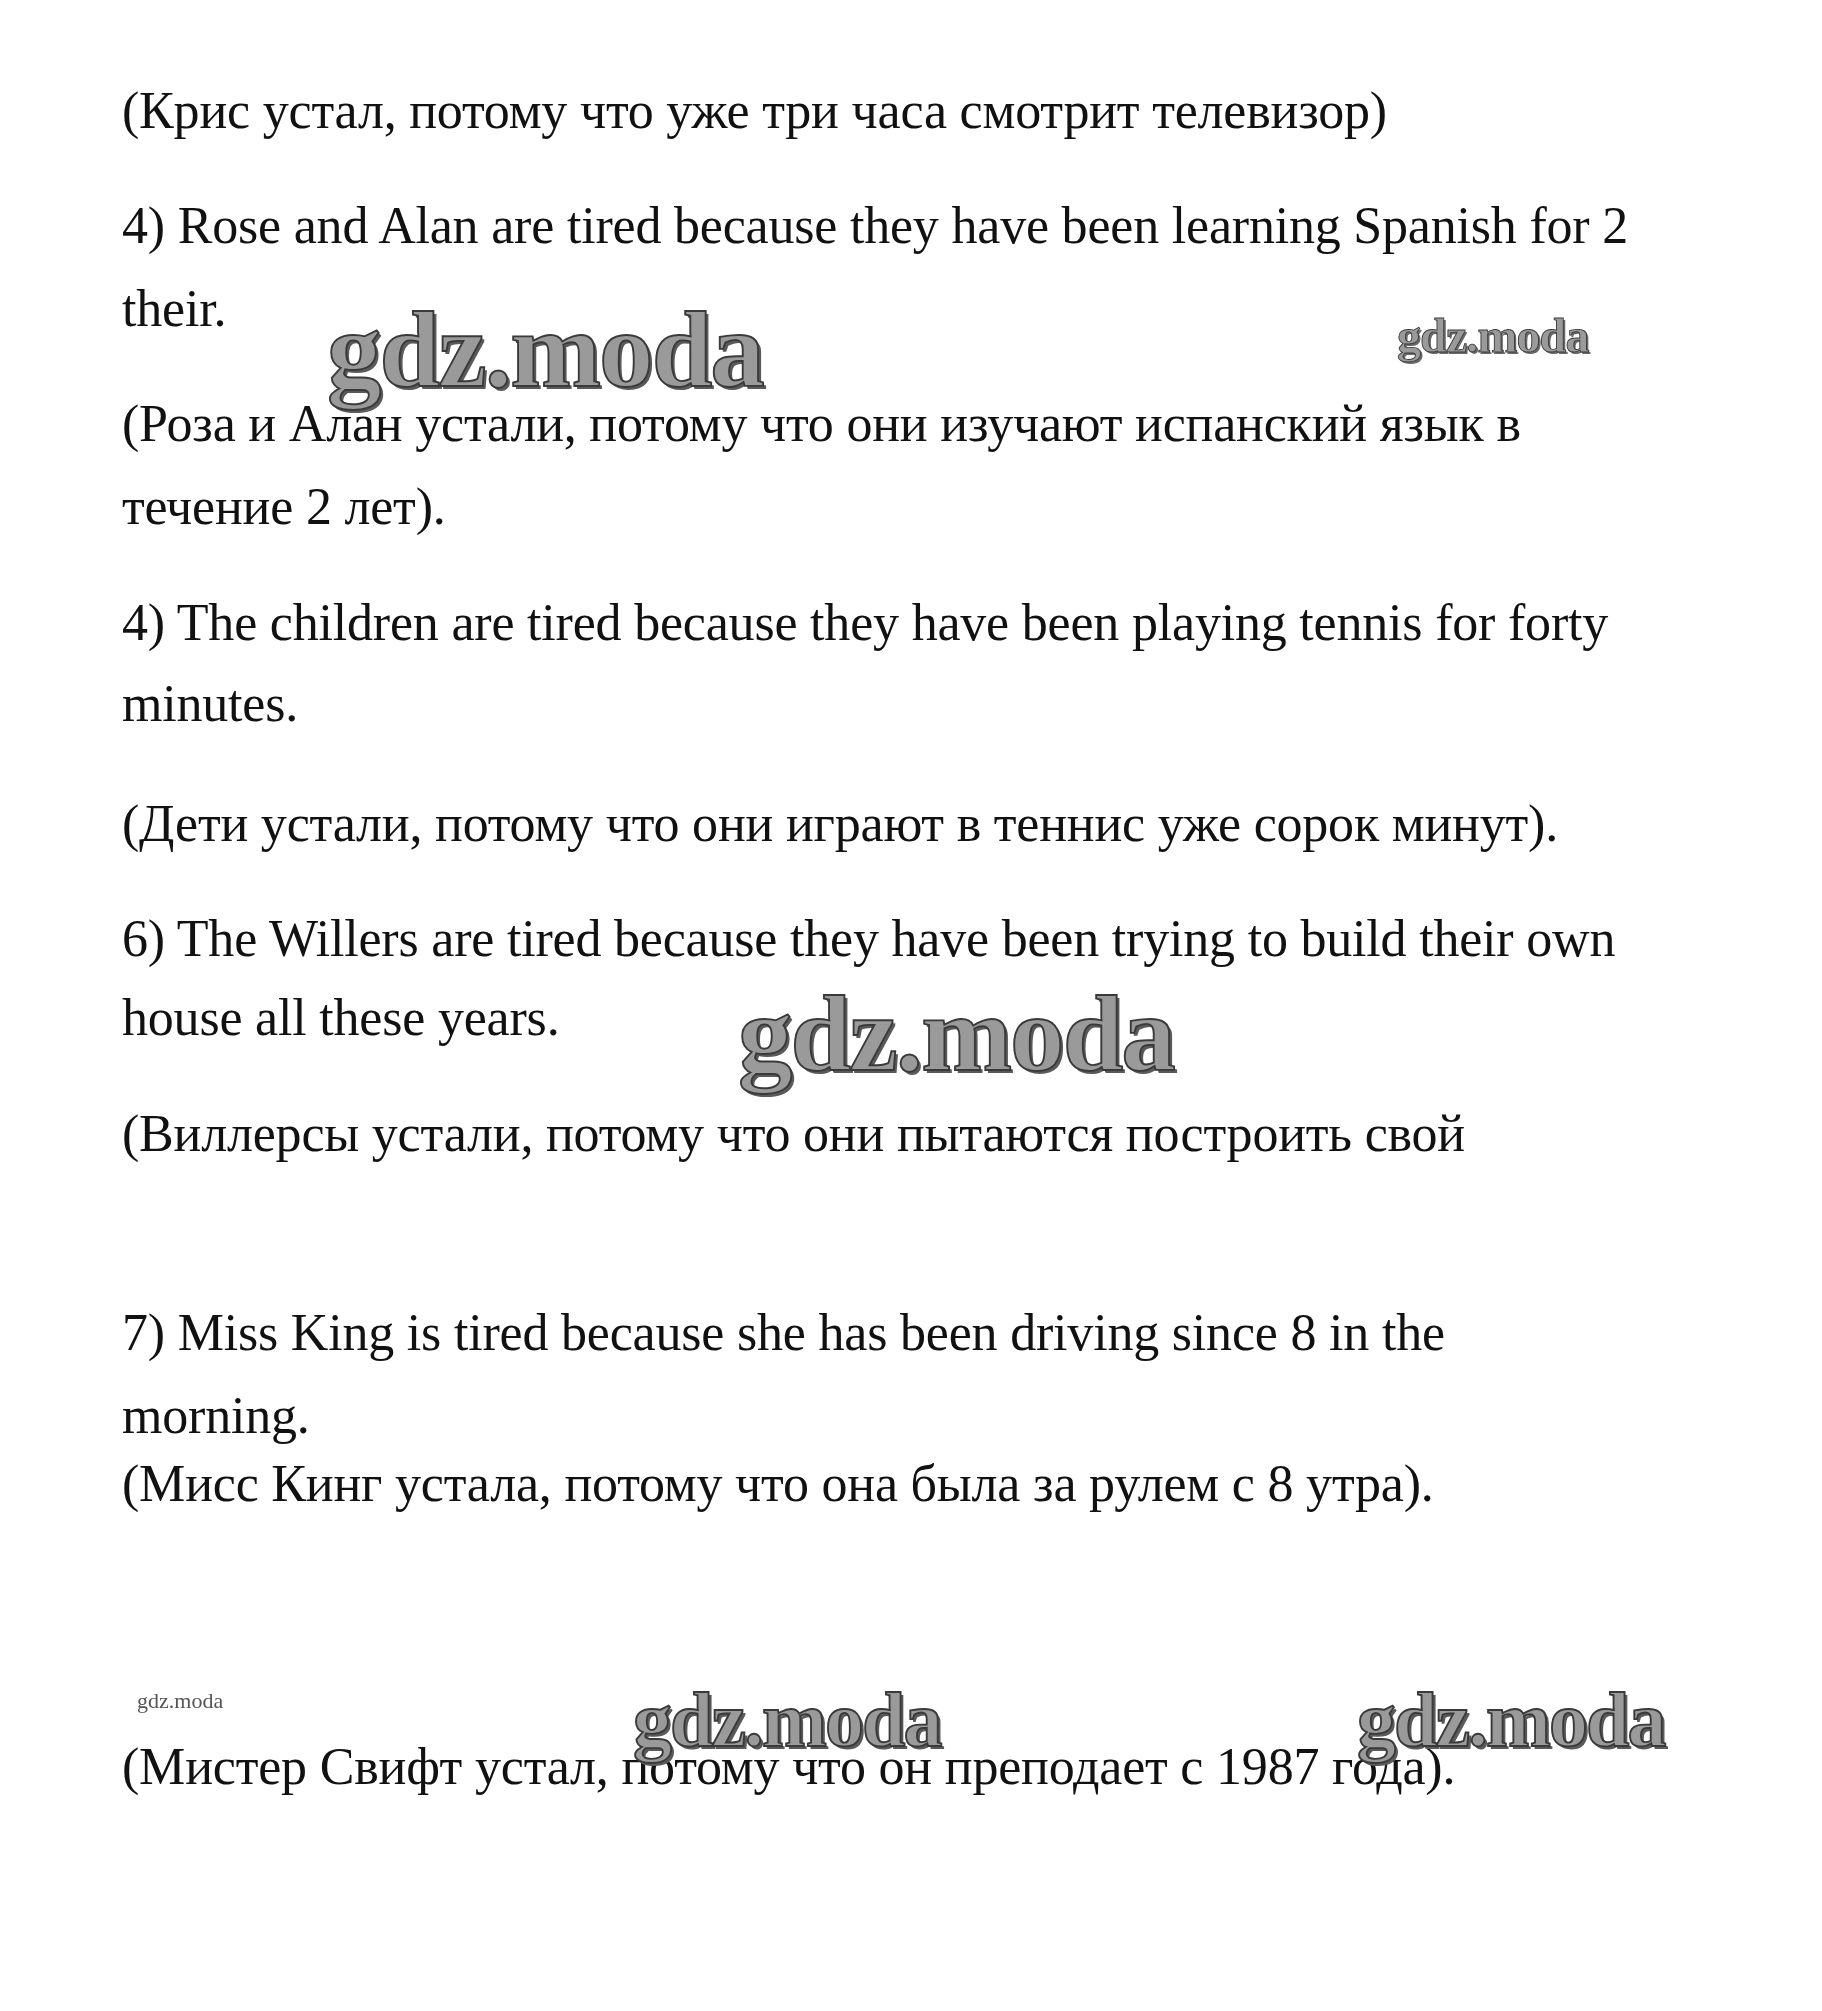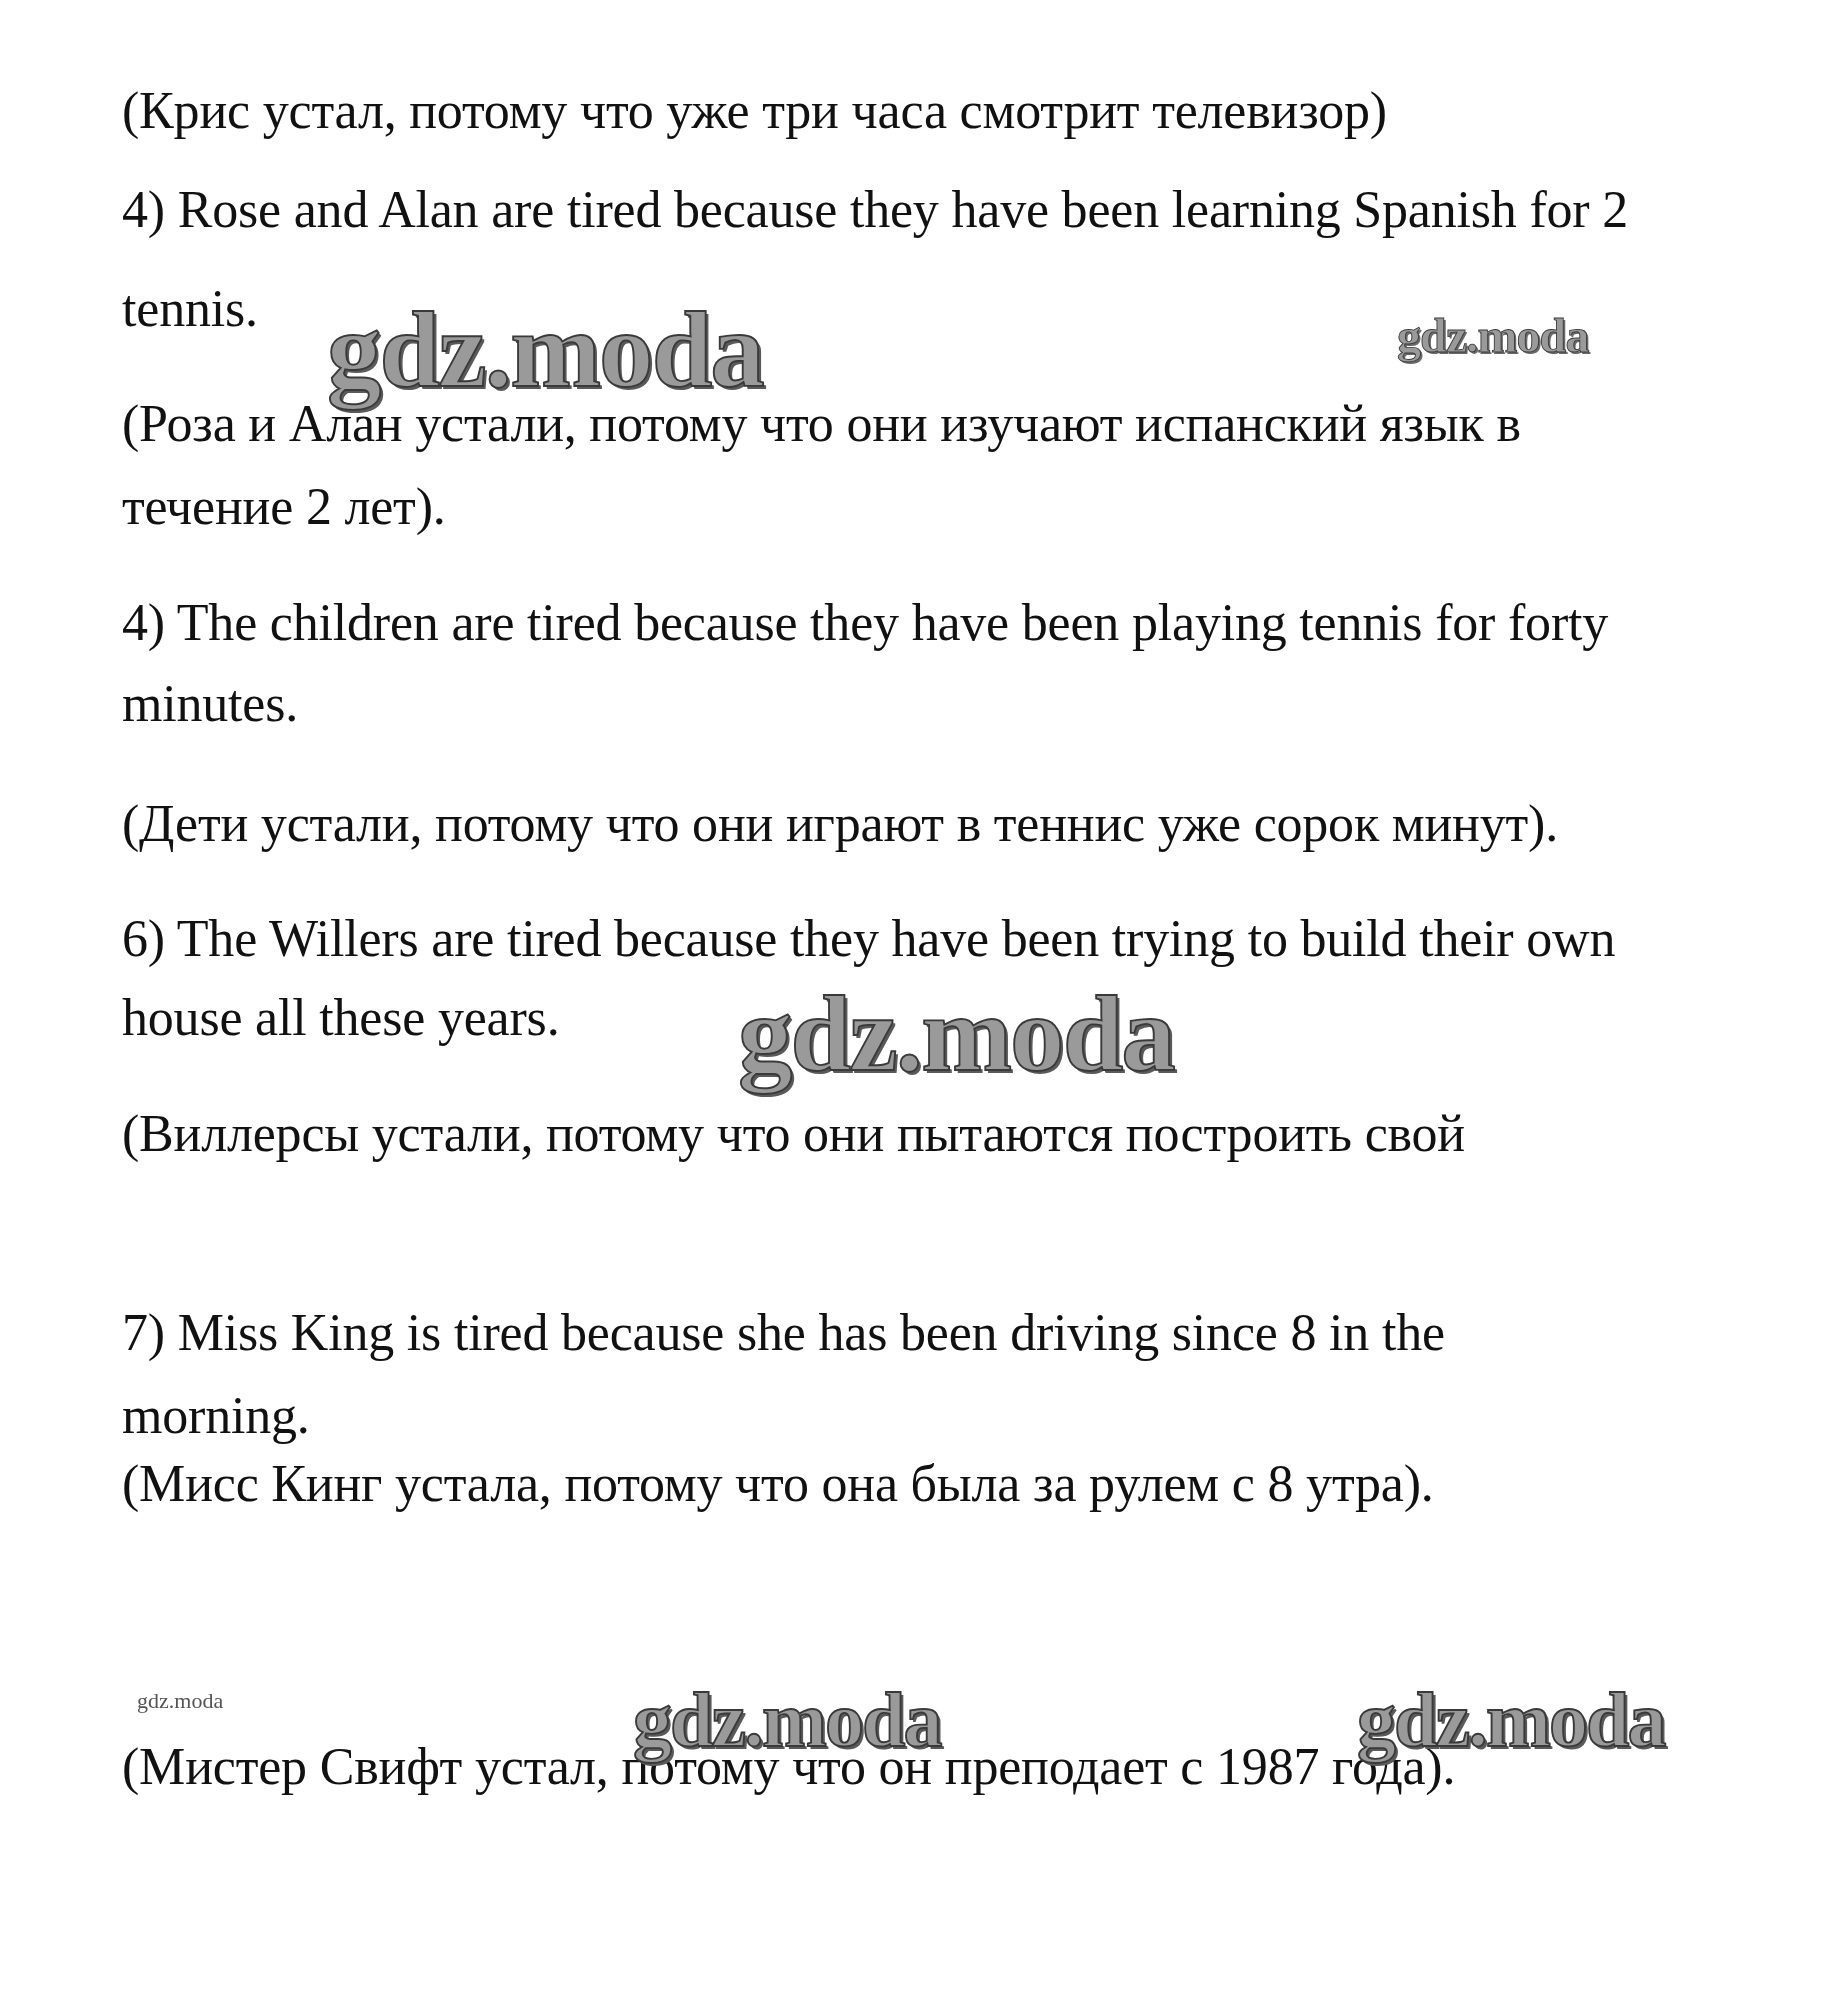--- a/index.html
+++ b/index.html
@@ -23,22 +23,22 @@
     .wm.big { font-size: 109px; }
     .wm.med { font-size: 78px; }
     .wm.small { font-size: 48px; -webkit-text-stroke: 0.9px #3a3a3a; text-shadow: 1.9px 1.9px 0 #6a6a6a; letter-spacing: -0.9px; }
     .wm.tiny { font-size: 22px; font-weight: normal; -webkit-text-stroke: 0; text-shadow: none; color: #555; letter-spacing: 0; }
   </style>
 </head>
 <body>
 
 <div class="page">
   <div class="line" style="top:85px">(Крис устал, потому что уже три часа смотрит телевизор)</div>
-  <div class="line" style="top:184px">4) Rose and Alan are tired because they have been learning Spanish for 2</div>
-  <div class="line" style="top:283px">tennis.</div>
+  <div class="line" style="top:200px">4) Rose and Alan are tired because they have been learning Spanish for 2</div>
+  <div class="line" style="top:283px">their.</div>
   <div class="line" style="top:398px">(Роза и Алан устали, потому что они изучают испанский язык в</div>
   <div class="line" style="top:481px">течение 2 лет).</div>
   <div class="line" style="top:597px">4) The children are tired because they have been playing tennis for forty</div>
   <div class="line" style="top:678px">minutes.</div>
   <div class="line" style="top:798px">(Дети устали, потому что они играют в теннис уже сорок минут).</div>
   <div class="line" style="top:913px">6) The Willers are tired because they have been trying to build their own</div>
   <div class="line" style="top:1108px">(Виллерсы устали, потому что они пытаются построить свой</div>
   <div class="line" style="top:992px">house all these years.</div>
   <div class="line" style="top:1307px">7) Miss King is tired because she has been driving since 8 in the</div>
   <div class="line" style="top:1390px">morning.</div>

